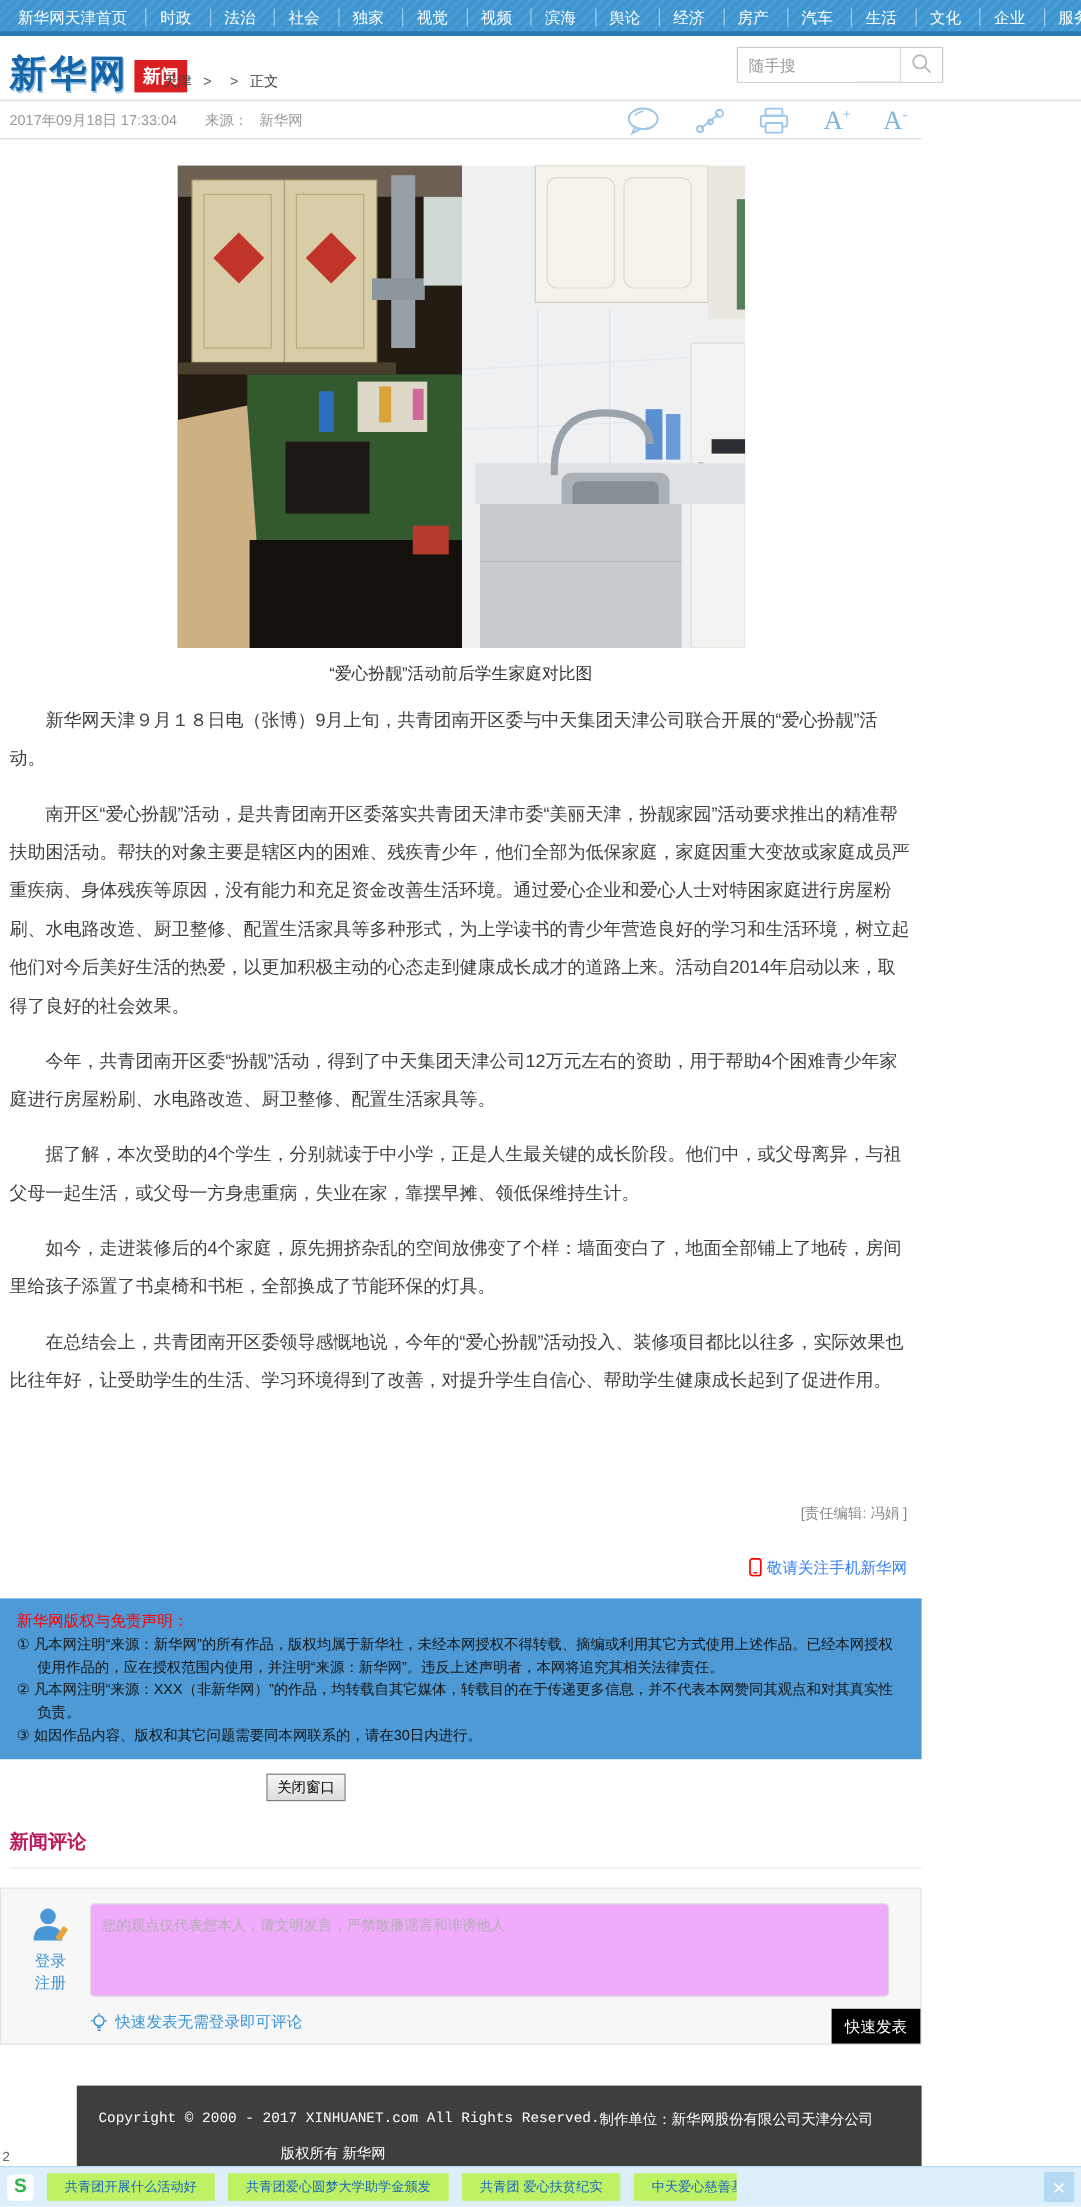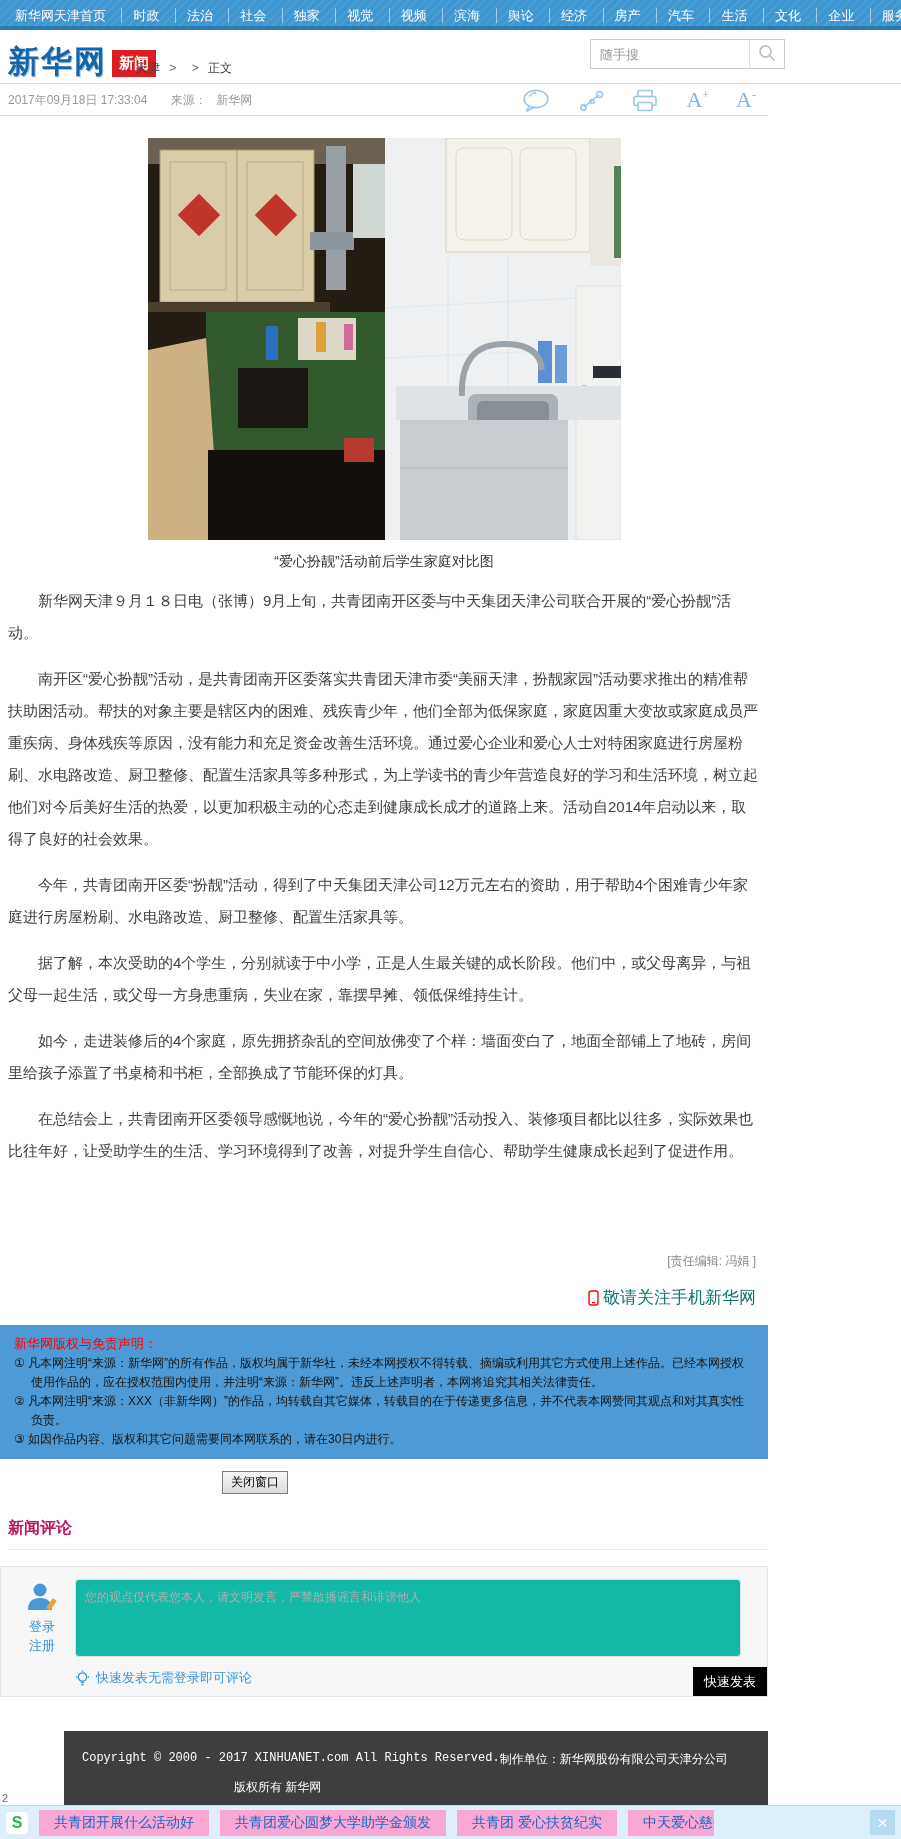--- a/index.html
+++ b/index.html
@@ -21,21 +21,21 @@
   .logo { position:absolute; left:8px; top:8px; }
   .logo-txt { font-size:31px; font-weight:bold; color:#1565a8; letter-spacing:2px;
     text-shadow:1px 1px 0 #9cc4e2; }
   .logo-badge { display:inline-block; position:relative; top:-4px; margin-left:5px;
     background:#da1e22; color:#fff; font-size:15px; font-weight:bold; padding:4px 7px;margin-top:16px; }
   .logo-badge::after { content:""; position:absolute; left:4px; bottom:-6px;
     border:6px solid transparent; border-top-color:#da1e22; border-left-width:2px; }
   .crumb { position:absolute; left:136px; top:30px; font-size:12px; color:#404040;text-align:right; }
   .crumb a { color:#404040; text-decoration:none; }
   .crumb .sep { color:#666; margin:0 6px; }
-  .search { position:absolute; left:590px; top:9px; width:195px; height:30px;
+  .search { position:absolute; left:614px; top:9px; width:172px; height:30px;
     border:1px solid #ccc; background:#fff; display:flex;gap:36px; }
   .search input { flex:1; border:none; outline:none; padding:0 9px; font-size:13px; color:#333; min-width:0; }
   .search input::placeholder { color:#999; }
   .search button { width:35px; background:#fff; border:none; border-left:1px solid #ddd; cursor:pointer; }
 
   .content { width:768px; }
 
   h1.title { margin:14px 8px 0; font-size:23px; color:#0a0a0a; font-weight:bold; letter-spacing:1px; }
   .meta-row { position:relative; height:32px; line-height:32px; border-bottom:1px solid #dcdcdc;
     padding-left:8px; font-size:12px; color:#999; }
@@ -46,60 +46,60 @@
   .fbtn { color:#7fb6e0; font-size:22px; line-height:1; font-family:"Liberation Serif",serif; cursor:pointer; }
   .fbtn sup { font-size:12px; }
 
   figure { width:473px; margin:22px auto 0; text-align:center; }
   figure svg { display:block; }
   figcaption { margin-top:13px; font-size:14px; color:#333; }
 
   p.body { font-size:15px; color:#404040; line-height:32px; margin:14px 8px; text-indent:2em; }
 
   .editor { text-align:right; color:#888; font-size:12px; margin:86px 12px 0; }
-  .mobile-note { text-align:right; color:#0f766e; font-size:17px; margin:16px 12px 0; }
+  .mobile-note { text-align:right; color:#3b82f6; font-size:13px; margin:28px 12px 0; }
   .mobile-note svg { vertical-align:-3px; margin-right:4px; }
 
   .disclaimer { margin-top:16px; width:768px; background:#4d9ad6; padding:9px 14px 10px; }
   .d-title { color:#f00; font-size:13px; font-weight:normal; line-height:20px; }
   .d-item { color:#141414; font-size:12px; line-height:19px; padding-left:17px; text-indent:-17px; }
 
   .close-win { display:block; margin:12px 0 0 222px; width:66px; height:23px; font-size:12px; color:#000;
     background:linear-gradient(#f7f7f7,#dcdcdc); border:1px solid #7e7e7e; cursor:pointer; }
 
   .cmt-title { margin:24px 8px 0; padding-bottom:10px; font-size:16px; font-weight:bold; color:#be185d;
     border-bottom:1px solid #ececec; width:760px; }
   .cmt-box { position:relative; margin-top:16px; width:768px; height:131px;
     background:#f7f7f7; border:1px solid #e3e3e3; }
   .cmt-left { position:absolute; left:16px; top:13px; width:50px; text-align:center; }
   .cmt-left svg { display:block; margin:0 auto 3px; }
   .cmt-left a { display:block; color:#3a94d6; font-size:13px; line-height:19px; text-decoration:none; }
   .cmt-box textarea { position:absolute; left:74px; top:12px; width:666px; height:78px;
-    border:1px solid #ddd; border-radius:4px; background:#14b8a6; resize:none; outline:none;
+    border:1px solid #ddd; border-radius:4px; background:#f0abfc; resize:none; outline:none;
     font-size:12px; color:#333; padding:9px; font-family:inherit; }
   .cmt-box textarea::placeholder { color:#b0b0b0; }
   .tip { position:absolute; left:74px; bottom:9px; color:#3a94d6; font-size:13px;
     display:flex; align-items:center; gap:6px; }
   .cmt-submit { position:absolute; right:0; bottom:0; width:74px; height:29px;
     background:#000000; color:#fff; border:none; font-size:13px; cursor:pointer; }
 
   footer { margin:34px 0 0 64px; width:704px; height:80px; background:#3e3e3e; color:#fff;
     font-size:12px; padding:20px 18px 0; }
   .f1 { display:flex; }
   .mono { font-family:"Liberation Mono","DejaVu Sans Mono",monospace; }
   .f2 { margin-top:11px; padding-left:152px; }
 
   .stray { position:absolute; left:2px; top:1792px; font-size:11px; color:#666; }
 
   .promo { position:absolute; left:0; bottom:0; width:901px; height:34px;
     background:#ddeffa; border-top:1px solid #b8d9ee;
     display:flex; align-items:center; padding:0 6px; }
   .sogou { width:22px; height:22px; background:#fff; border-radius:4px; color:#2cb54a;
     font-weight:bold; font-size:16px; text-align:center; line-height:22px; flex:0 0 auto; }
-  .promo a { background:#f9a8d4; color:#1a66c0; font-size:14px; text-decoration:none;
+  .promo a { background:#bef264; color:#1a66c0; font-size:11px; text-decoration:none;
     padding:4px 15px; margin-left:11px; white-space:nowrap; overflow:hidden; }
   .promo a.clip { max-width:86px; text-overflow:clip; }
   .promo-close { margin-left:auto; width:25px; height:25px; background:#b5daf3; color:#fff;
     border:none; font-size:14px; cursor:pointer; flex:0 0 auto; }
 </style>
 </head>
 <body>
 
 <nav class="topnav">
   <a class="ni first" href="#">新华网天津首页</a>

